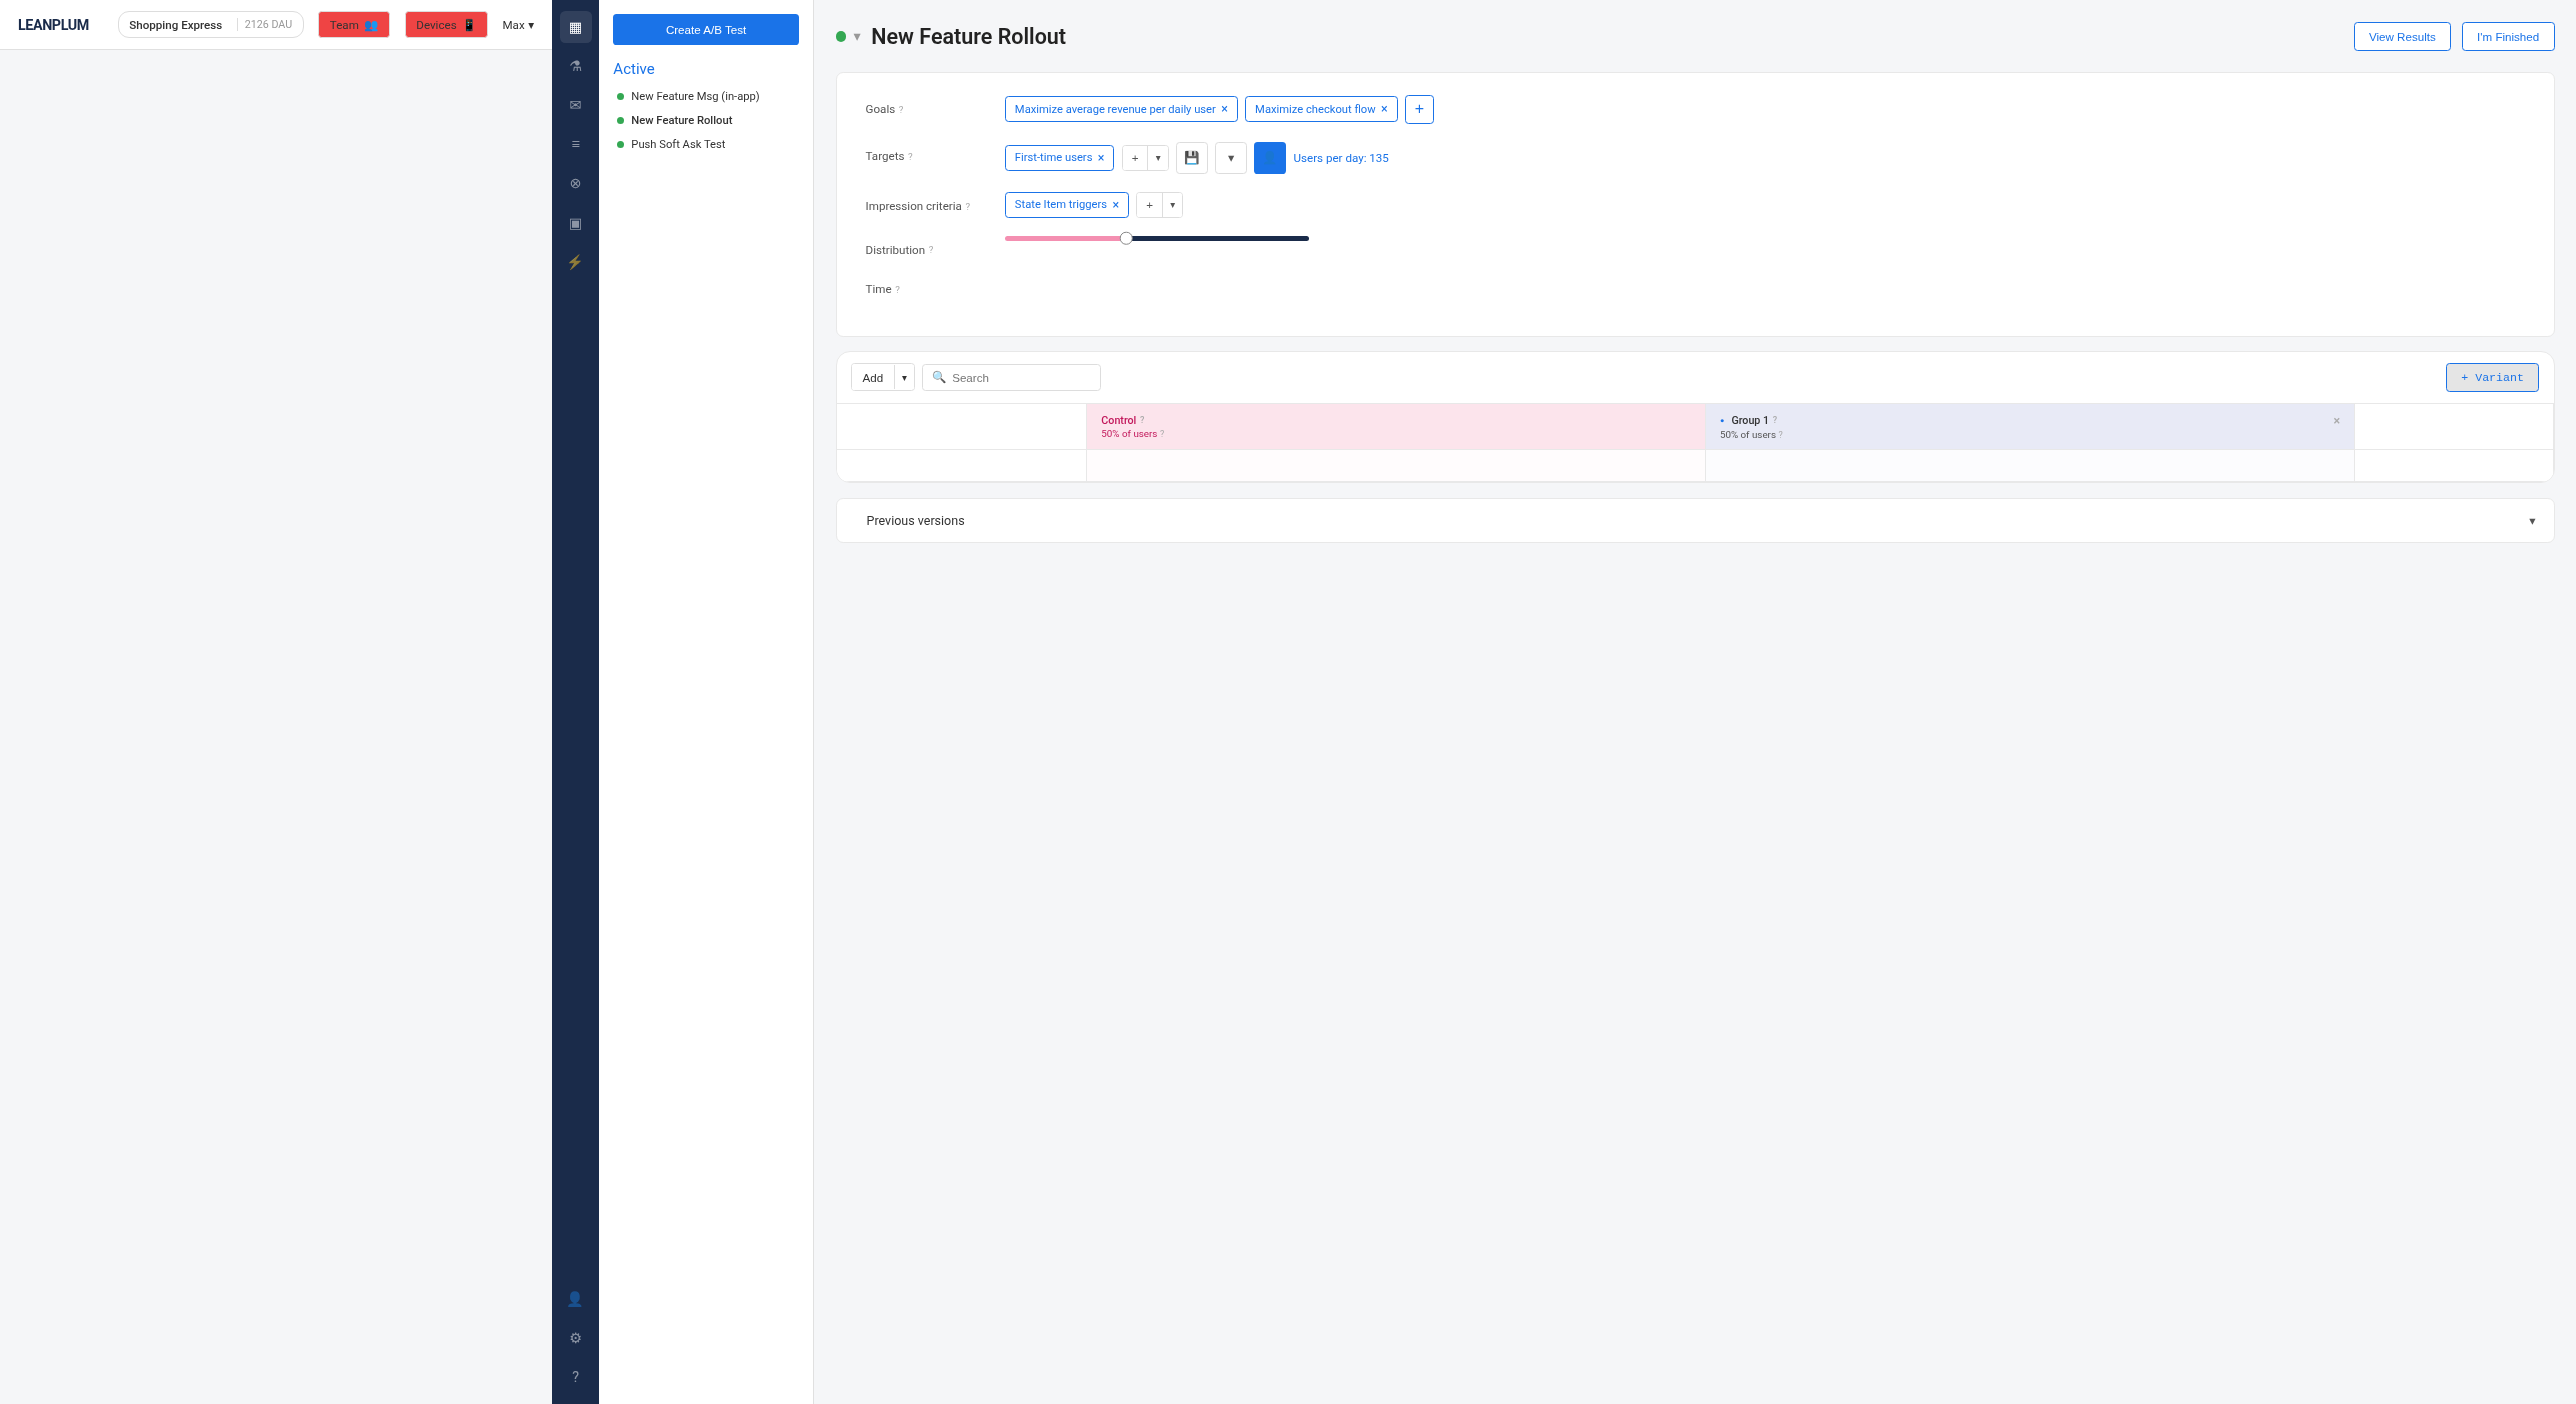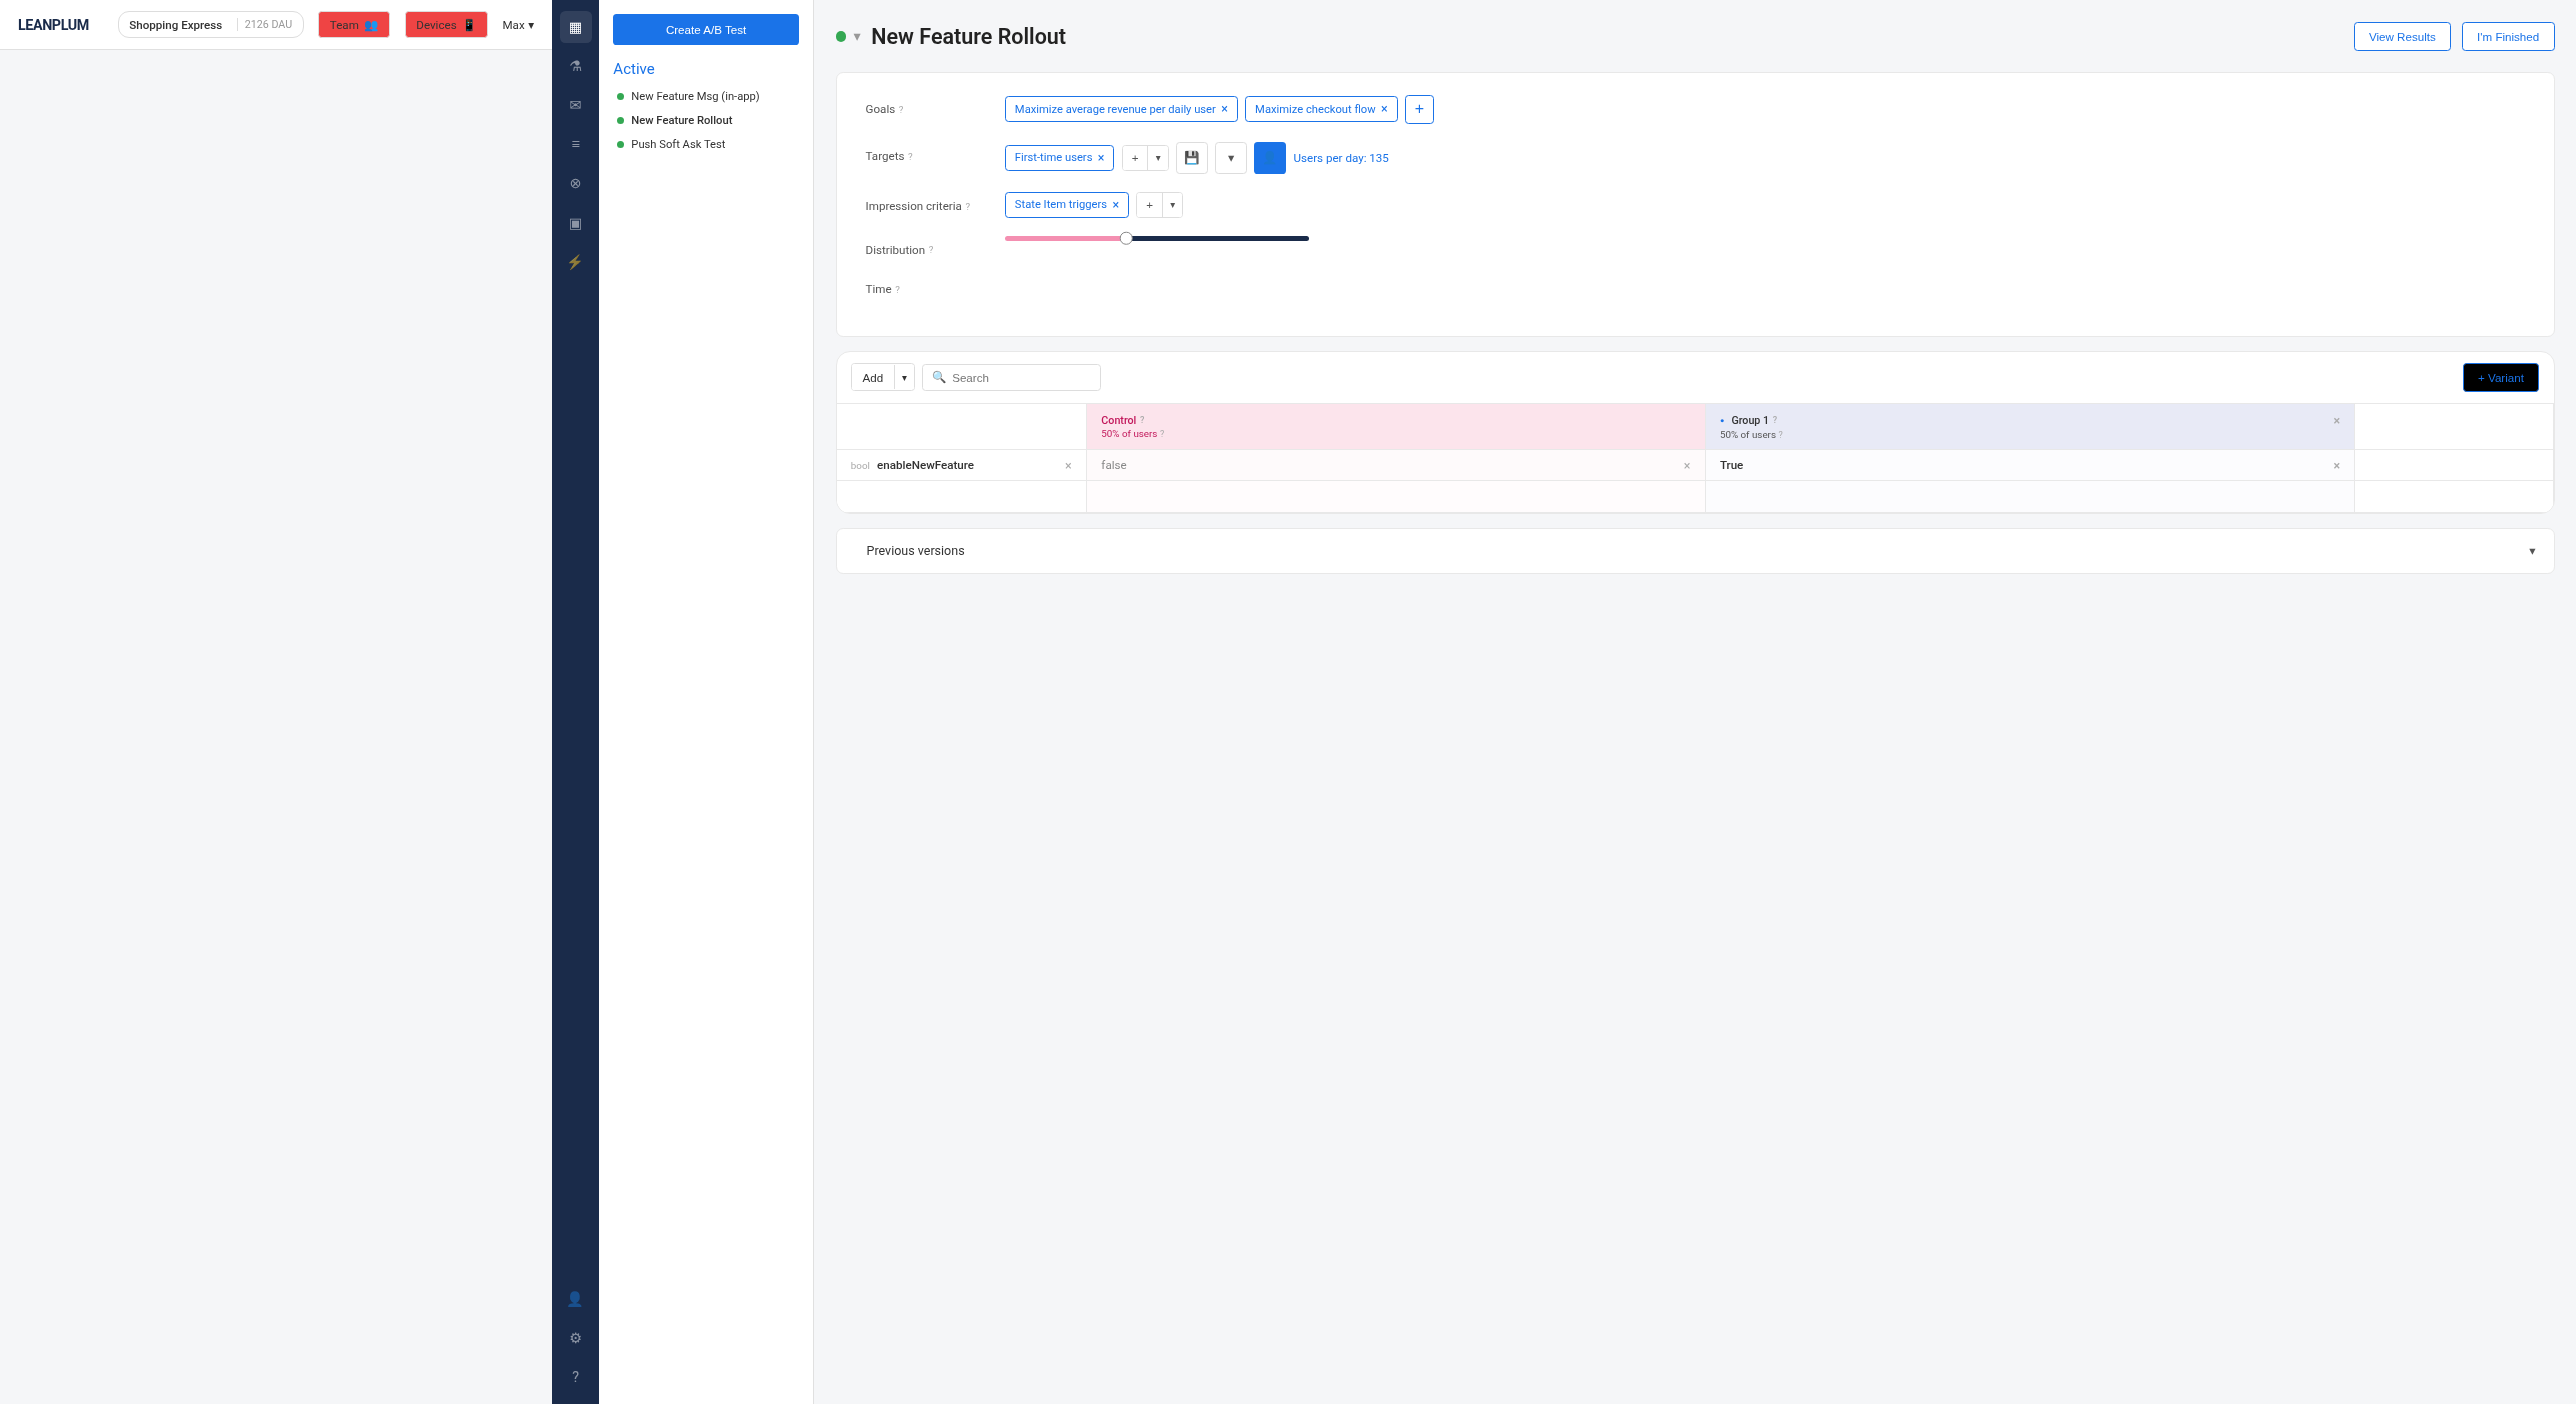--- a/index.html
+++ b/index.html
@@ -86,21 +86,21 @@
     .variants-table td { border-bottom: 0.9px solid #e8e8e8; border-right: 0.9px solid #e8e8e8; padding: 7.2px 14.3px; font-size: 11.6px; }
     .td-param { background: #fff; color: #555; font-size: 10.7px; }
     .td-control { background: #fce4ec30; color: #888; }
     .td-group1 { background: #e8eaf620; color: #333; font-weight: 500; }
     .type-label { color: #aaa; font-size: 9.8px; margin-right: 3.6px; }
     .param-name { font-weight: 500; color: #333; }
     .param-row-actions { display: flex; align-items: center; gap: 3.6px; }
     .remove-param { color: #aaa; cursor: pointer; font-size: 12.5px; }
     .col-header-inner { display: flex; align-items: center; gap: 3.6px; }
     .col-close { cursor: pointer; color: #aaa; font-size: 12.5px; }
-    .plus-variant-btn { display: flex; align-items: center; gap: 5.4px; border: 1.3px solid #1a73e8; border-radius: 3.6px; padding: 7.2px 14.3px; color: #1a73e8; background: #000000; font-size: 11.6px; font-weight: 500; cursor: pointer; margin-left: 0; white-space: nowrap; }
+    .plus-variant-btn { display: flex; align-items: center; gap: 5.4px; border: 1.3px solid #1a73e8; border-radius: 3.6px; padding: 7.2px 14.3px; color: #1a73e8; background: #e5e5e5; font-size: 11.6px; font-weight: 500; cursor: pointer; margin-left: 0; white-space: nowrap; font-family: Liberation Mono, monospace; }
 
     
     .prev-versions { background: #fff; border-radius: 7.2px; border: 0.9px solid #e8e8e8; }
     .prev-versions-header { display: flex; align-items: center; justify-content: space-between; padding: 14.3px 18px; cursor: pointer; margin-left: 12px; }
     .prev-versions-title { font-size: 12.5px; color: #333; font-weight: 400; }
     .prev-versions-arrow { color: #555; font-size: 12.5px; }
 
     
     .sidebar-spacer { flex: 1; }
   </style>
@@ -295,42 +295,20 @@
                 <div style="font-weight:400; font-size:9.8px; color:#555; margin-top:1.8px;">
                   <span>50% of users</span>
                   <span style="color:#aaa; font-size:9px;"> ?</span>
                 </div>
               </th>
               <th class="col-variant"></th>
             </tr>
           </thead>
           <tbody>
             <tr>
-              <td class="td-param">
-                <div class="param-row-actions">
-                  <span class="type-label">bool</span>
-                  <span class="param-name">enableNewFeature</span>
-                  <span class="remove-param" style="margin-left: auto;">×</span>
-                </div>
-              </td>
-              <td class="td-control">
-                <div style="display:flex; align-items:center; gap:7.2px;">
-                  <span>false</span>
-                  <span class="remove-param" style="margin-left: auto;">×</span>
-                </div>
-              </td>
-              <td class="td-group1">
-                <div style="display:flex; align-items:center; gap:7.2px;">
-                  <span>True</span>
-                  <span class="remove-param" style="margin-left: auto;">×</span>
-                </div>
-              </td>
-              <td class="col-variant"></td>
-            </tr>
-            <tr>
               <td class="td-param" style="height: 32px;"></td>
               <td class="td-control" style="background: #fce4ec20;"></td>
               <td class="td-group1" style="background: #e8eaf620;"></td>
               <td class="col-variant"></td>
             </tr>
           </tbody>
         </table>
       </div>
 
       <div class="prev-versions">

